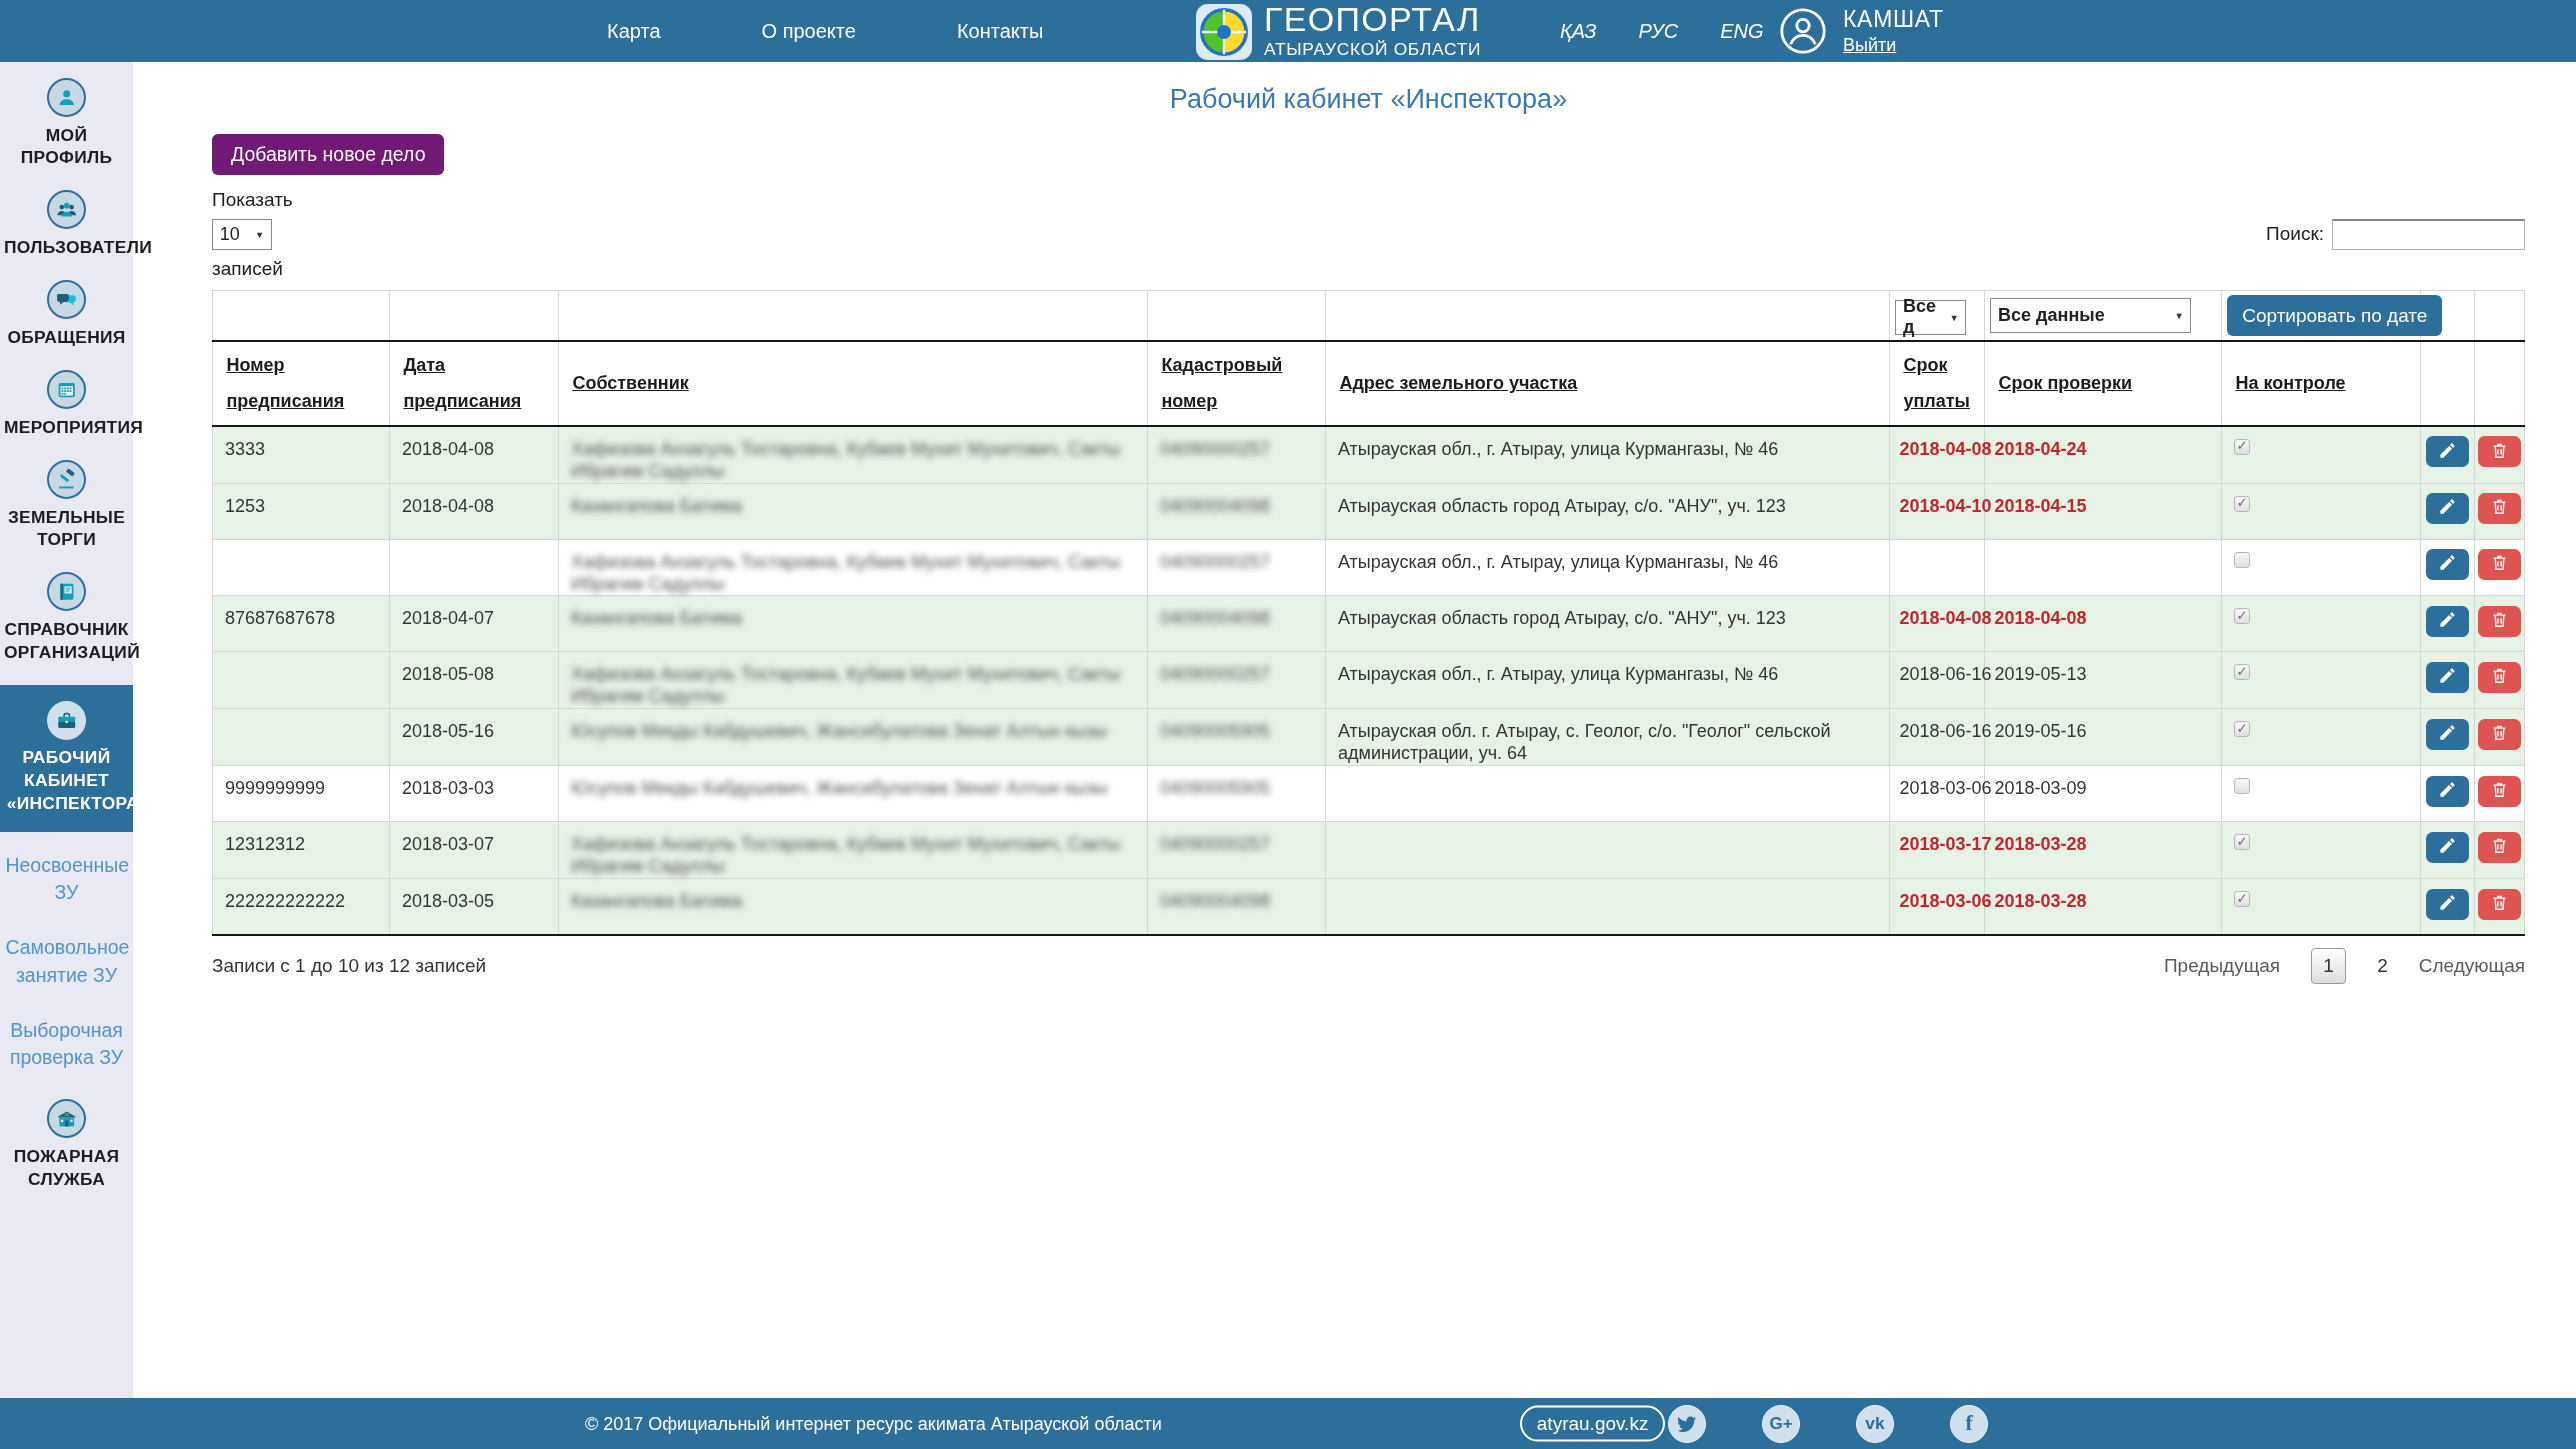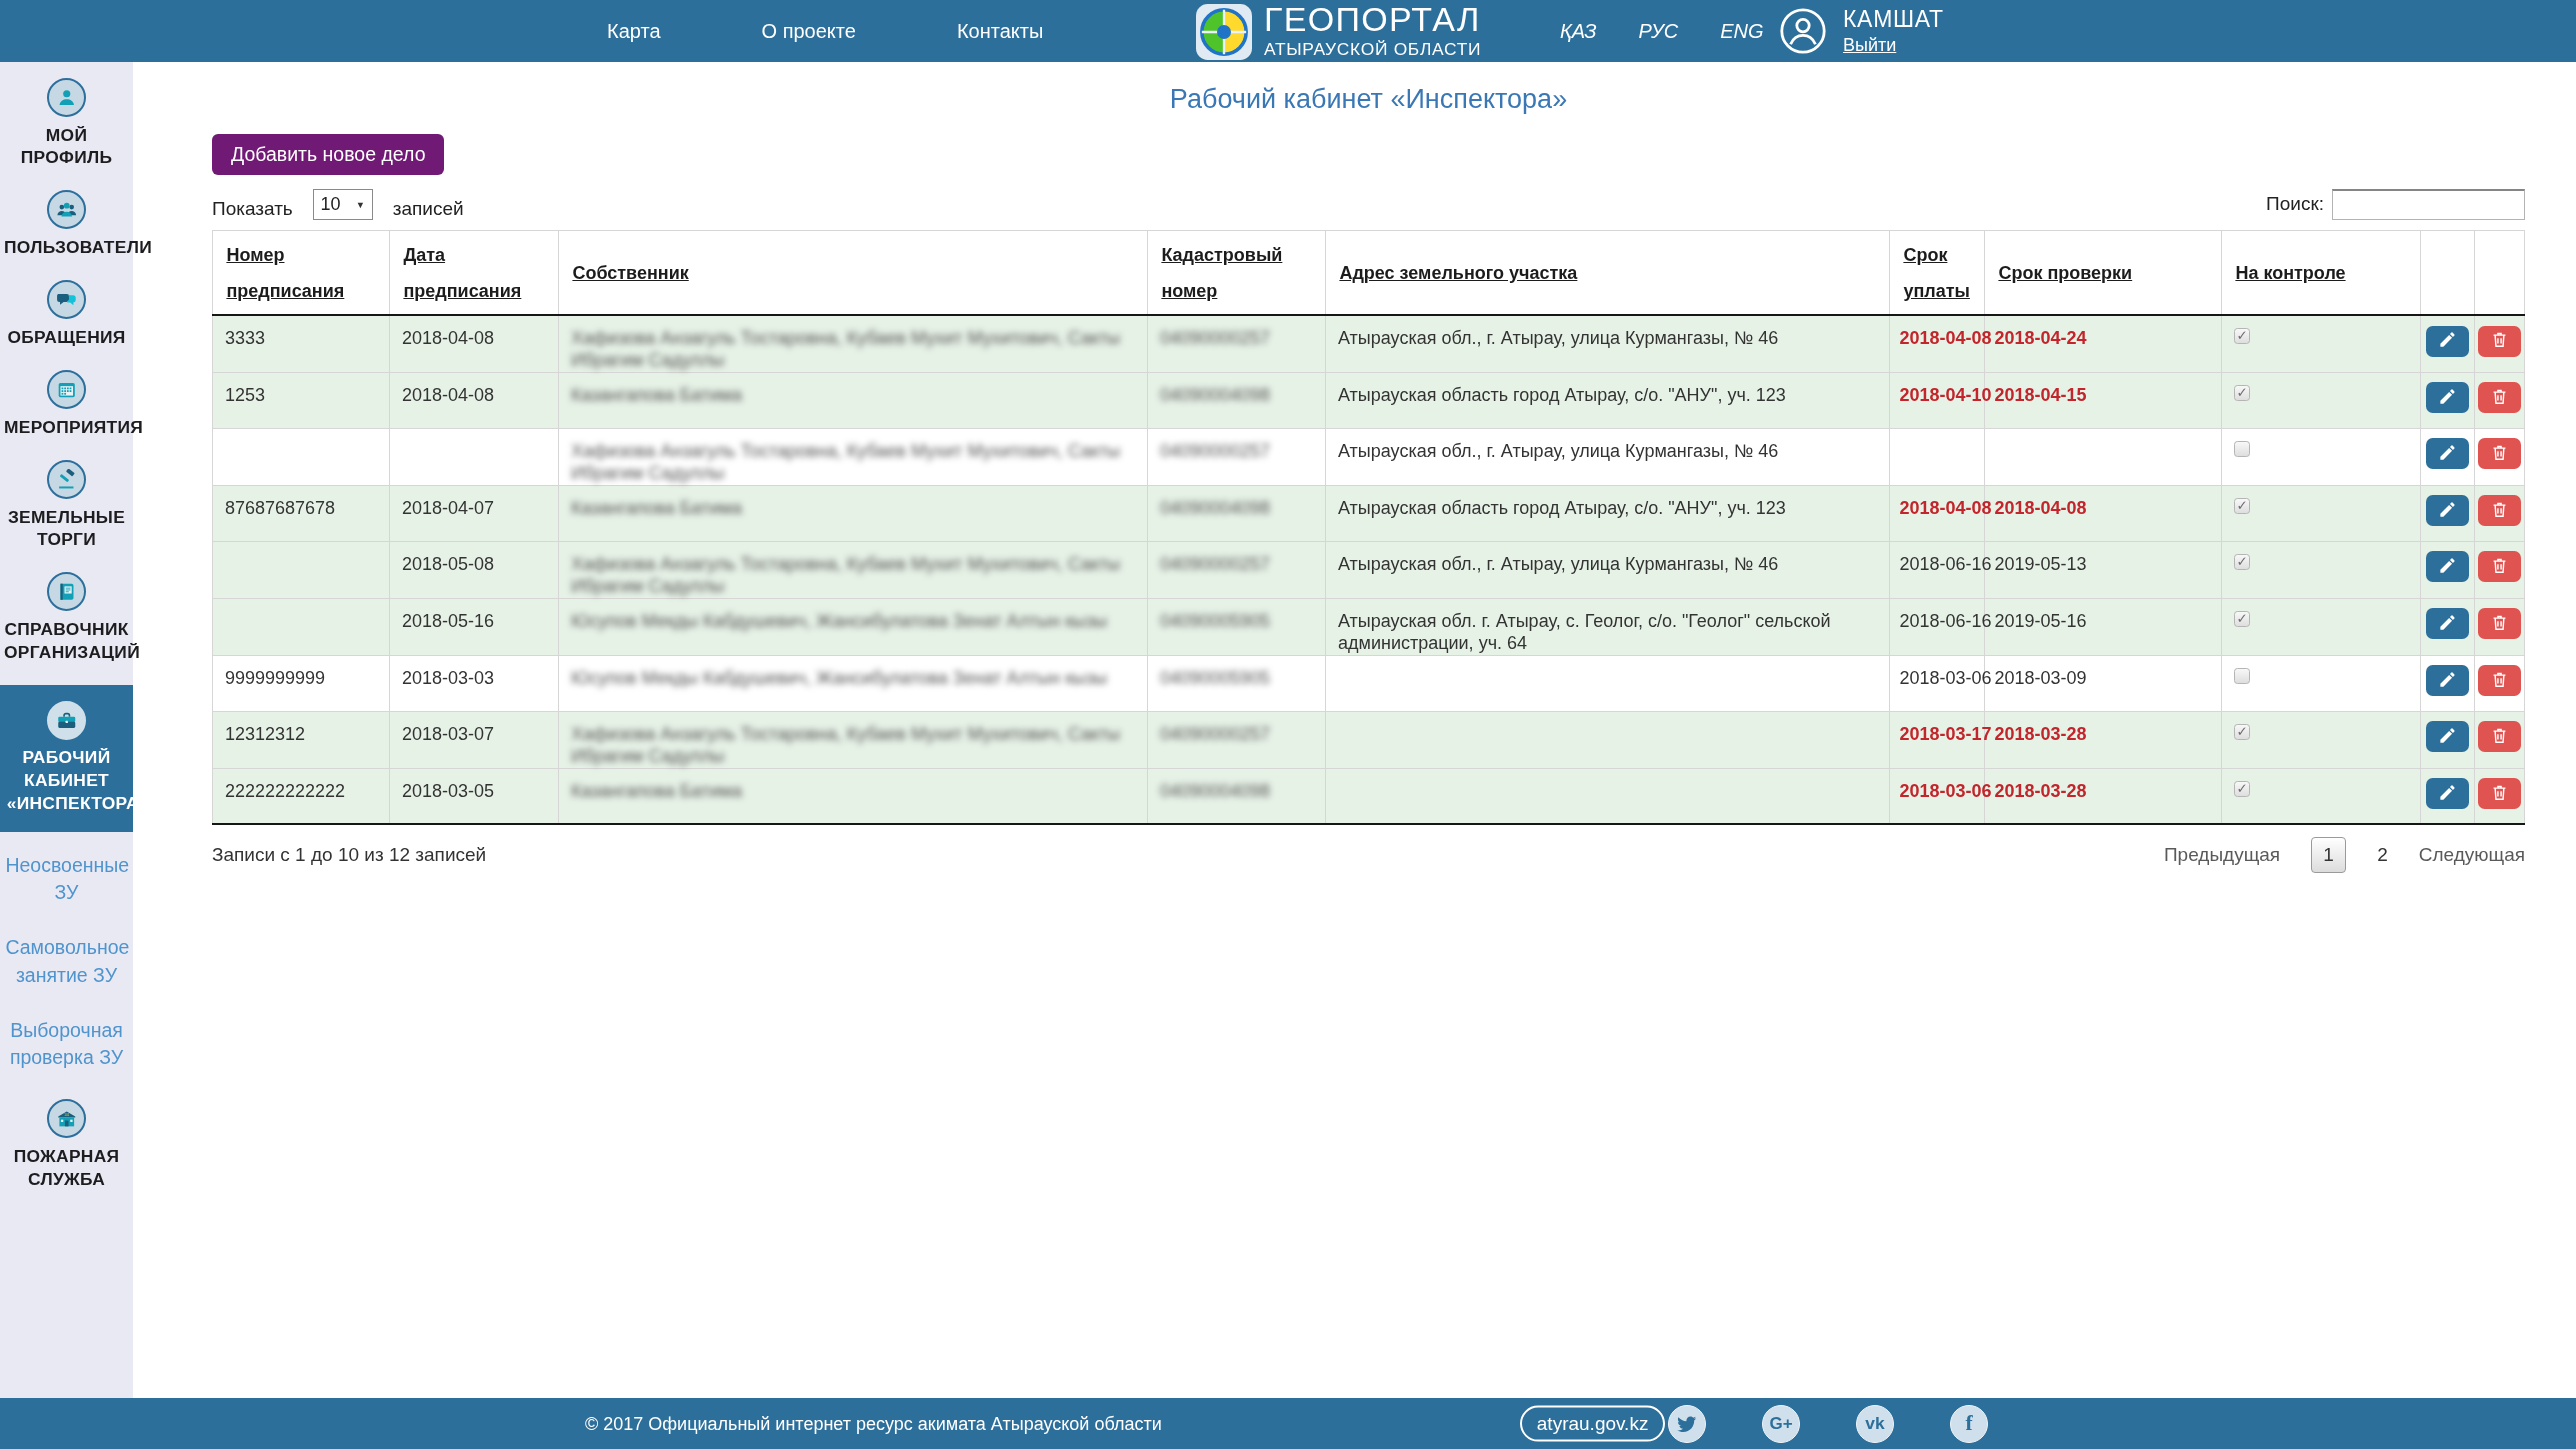--- a/index.html
+++ b/index.html
@@ -33,21 +33,21 @@
   .s-item.active .s-circle { background:#cfe0ea; border-color:#cfe0ea; }
   .s-item.active .s-label { color:#fff; }
   .s-link { font-size:19.5px; color:#4f94cd; line-height:1.4; margin-bottom:28px; cursor:pointer; padding:0 5.4px; }
 
   
   .main { flex:1; padding:0 52px 0 79px; }
   .page-title { text-align:center; font-size:27px; font-weight:500; color:#3a78b5; margin-top:21.5px; }
   .add-btn { display:inline-block; margin-top:19px; background:#701a75; color:#fff; border:none; cursor:pointer;
       font-size:19.5px; padding:9.4px 19px; border-radius:6px; font-family:inherit; }
   .controls { margin-top:13.4px; display:flex; justify-content:space-between; align-items:center; }
-  .show-ctl { display:flex; align-items:flex-end; gap:20px; font-size:19px; color:#222; }
+  .show-ctl { display:flex; align-items:flex-start; gap:8px; font-size:19px; color:#222;flex-direction:column; }
   .select { display:inline-flex; align-items:center; justify-content:space-between; border:1.3px solid #8a8a8a;
       background:#fff; height:31px; padding:0 6.7px; cursor:pointer; font-size:18px; color:#222; }
   .select .arr { font-size:9.4px; color:#333; margin-left:6.7px; }
   .select.sm { width:60px; }
   .search-ctl { display:flex; align-items:center; gap:8px; font-size:19px; color:#222; }
   .search-input { width:193px; height:31px; border:1.3px solid #b3b3b3; border-top:2px solid #858585; font-size:17.4px; padding:0 6.7px; }
 
   
   table.data { border-collapse:collapse; width:2312px; margin-top:10.7px; font-size:18px; color:#333; table-layout:fixed; }
   table.data th, table.data td { border:1.3px solid #d6d6d6; }
@@ -268,20 +268,38 @@
           <col style="width:589px">
           <col style="width:178px">
         <col style="width:564px">
           <col style="width:95px">
           <col style="width:237px">
           <col style="width:199px">
         <col style="width:54px">
           <col style="width:50px">
       </colgroup>
       <thead id="tableHead">
+          <tr class="filter-row">
+            <th></th>
+            <th></th>
+            <th></th>
+            <th></th>
+            <th></th>
+            <th><span class="select sel-filter1">
+                <span>Все д</span>
+                <span class="arr">▼</span>
+              </span></th>
+            <th><span class="select sel-filter2">
+                <span>Все данные</span>
+                <span class="arr">▼</span>
+              </span></th>
+            <th><button class="sort-btn">Сортировать по дате</button></th>
+            <th></th>
+            <th></th>
+          </tr>
           <tr class="header-row">
             <th>Номер предписания</th>
             <th>Дата предписания</th>
             <th>Собственник</th>
             <th>Кадастровый номер</th>
             <th>Адрес земельного участка</th>
             <th>Срок уплаты</th>
             <th>Срок проверки</th>
             <th>На контроле</th>
             <th></th>

